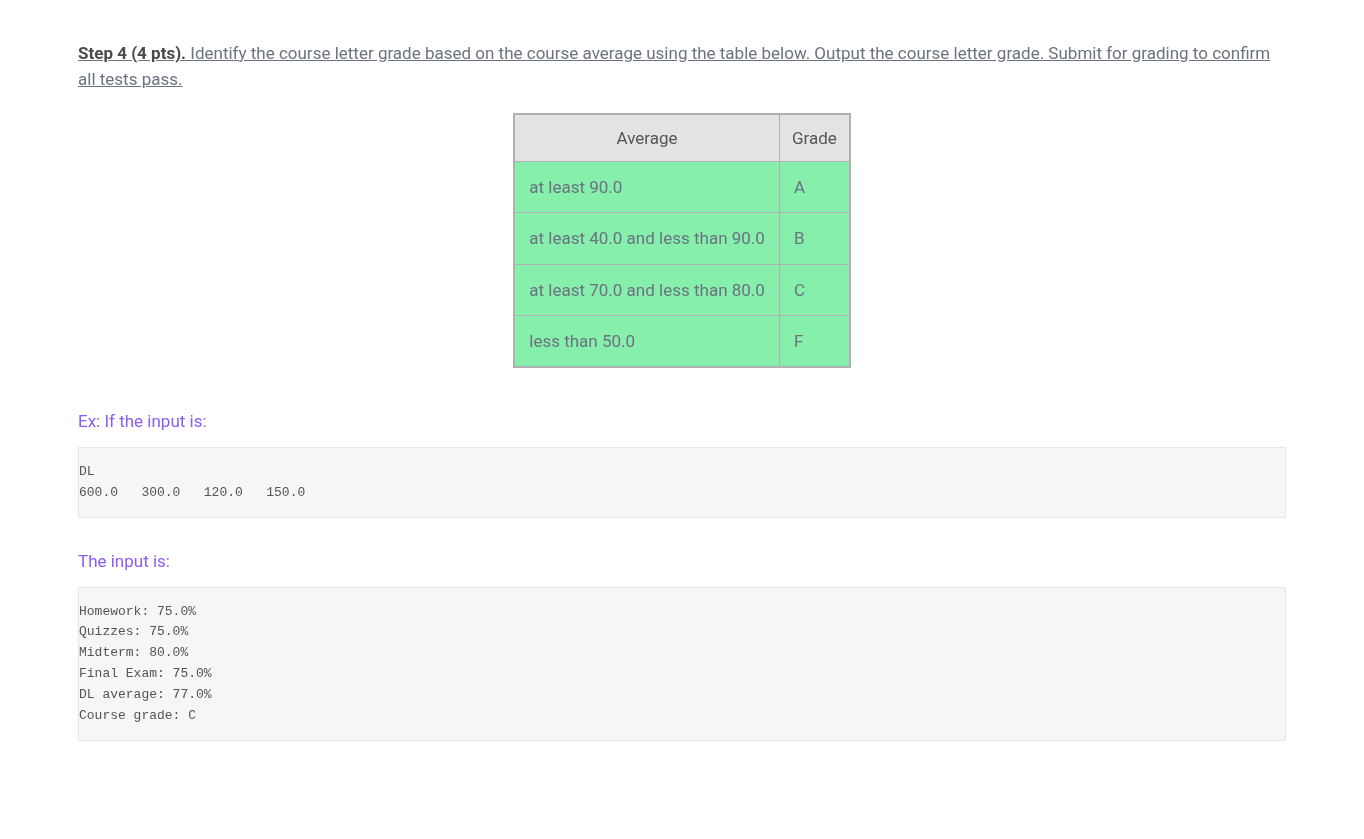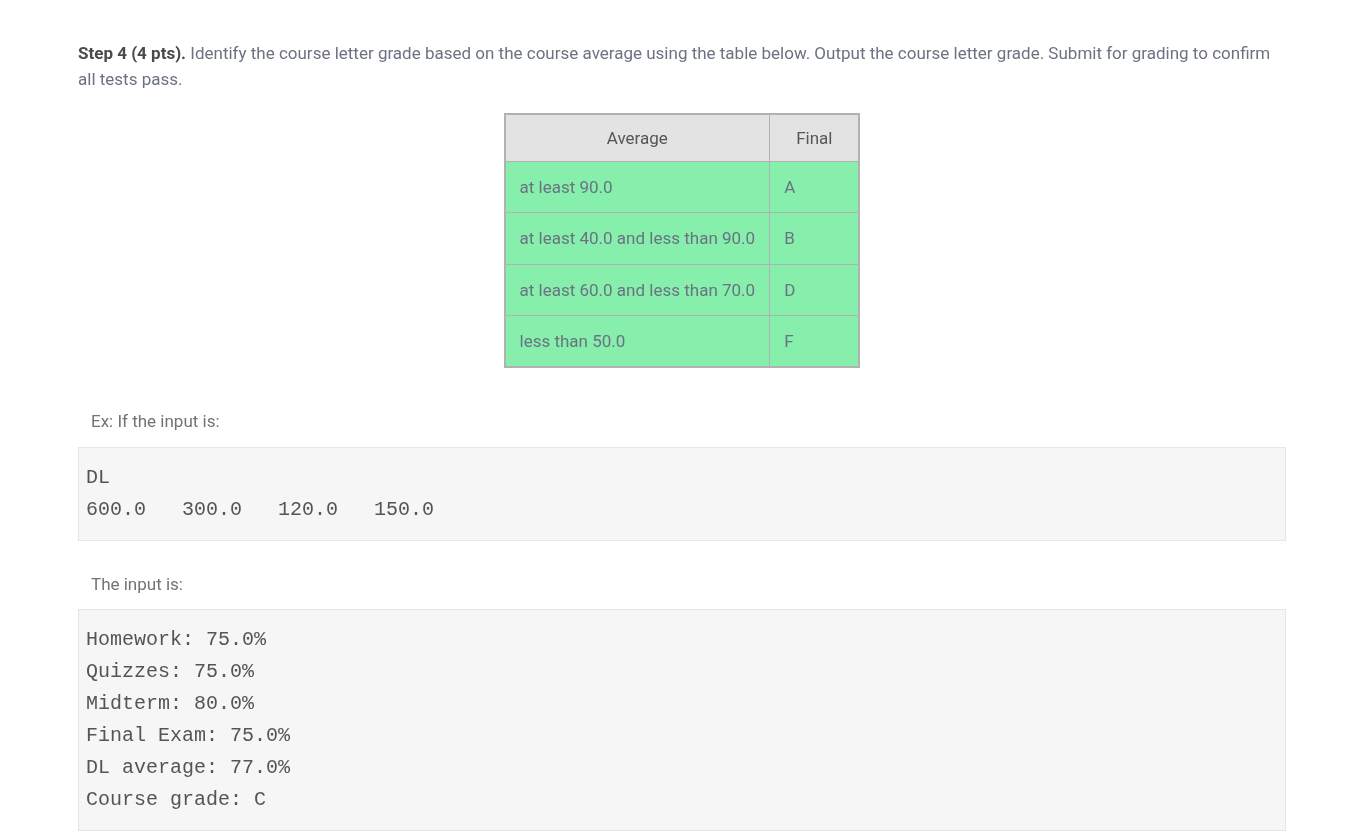--- a/index.html
+++ b/index.html
@@ -11,90 +11,90 @@
       font-family: -apple-system, BlinkMacSystemFont, "Segoe UI", Roboto, "Helvetica Neue", Arial, sans-serif;
       font-size: 17px;
       color: #6B7280;
       background: #ffffff;
       padding: 40px 78px;
       line-height: 1.55;
     }
     .step-paragraph {
       margin-bottom: 20px;
       font-weight: 400;
+      text-decoration: underline;
     }
     .step-bold {
       font-weight: 700;
       color: #4a4a4a;
     }
     .grade-table {
       border-collapse: collapse;
       margin: 0 auto 40px auto;
       border: 2px solid #b1b1b1;
     }
     .grade-table th {
       background: #e3e3e3;
       font-weight: 400;
       color: #565656;
-      padding: 10px 26px;
+      padding: 10px 12px;
       border: 1px solid #b1b1b1;
       text-align: center;
     }
     .grade-table td {
       background: #86efac;
       color: #6B7280;
       padding: 12px 14px;
       border: 1px solid #b1b1b1;
       text-align: left;
       font-weight: 400;
     }
     .example-label {
       margin-top: 30px;
       margin-bottom: 12px;
-      color: #737373;
-      margin-left: 13px;
+      color: #8b5cf6;
     }
     .code-block {
       background: #f6f6f6;
       border: 1px solid #e6e6e6;
-      padding: 14px 7px;
+      padding: 14px 0;
       font-family: "Courier New", Courier, monospace;
-      font-size: 20px;
+      font-size: 13px;
       white-space: pre;
       color: #555555;
       margin-bottom: 20px;
       line-height: 1.6;
     }
   </style>
 </head>
 <body>
 
 <p class="step-paragraph">
   <span class="step-bold">Step 4 (4 pts).</span><span> Identify the course letter grade based on the course average using the table below. Output the course letter grade. Submit for grading to confirm all tests pass.</span>
 </p>
 
 <table class="grade-table">
   <thead>
     <tr>
       <th>Average</th>
-      <th>Final</th>
+      <th>Grade</th>
     </tr>
   </thead>
   <tbody>
     <tr>
       <td>at least 90.0</td>
       <td>A</td>
     </tr>
     <tr>
       <td>at least 40.0 and less than 90.0</td>
       <td>B</td>
     </tr>
     <tr>
-      <td>at least 60.0 and less than 70.0</td>
-      <td>D</td>
+      <td>at least 70.0 and less than 80.0</td>
+      <td>C</td>
     </tr>
     <tr>
       <td>less than 50.0</td>
       <td>F</td>
     </tr>
   </tbody>
 </table>
 
 <p class="example-label">Ex: If the input is:</p>
 

